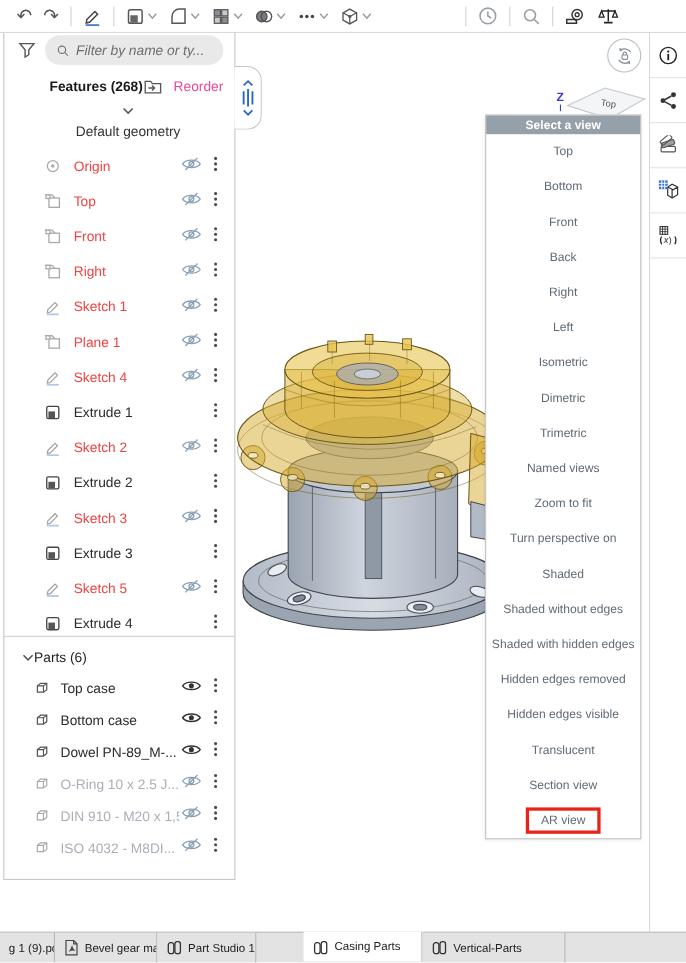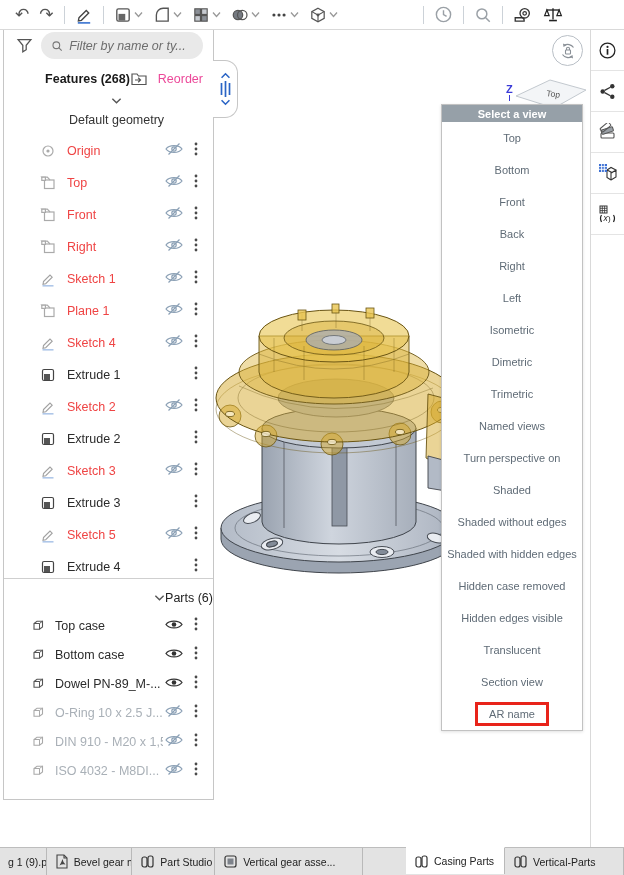--- a/index.html
+++ b/index.html
@@ -28,21 +28,21 @@
   .reorder-link { color:#ec4899; font-size:12.5px; margin-left:10px; cursor:pointer; }
   .group-row { display:flex; align-items:center; gap:8px; padding:6px 0 2px 16px; font-size:12.5px; color:#333; cursor:pointer;flex-direction:column; }
   .tree { height:450px; overflow:hidden; border-bottom:1px solid #cfcfcf; padding-top:6px; }
   .frow { display:flex; align-items:center; height:32px; padding:0 6px 0 36px; cursor:pointer; }
   .frow .ficon { width:18px; height:18px; margin-right:9px; flex:0 0 auto; display:flex; align-items:center; }
   .flabel { font-size:12.5px; color:#2b2b2b; white-space:nowrap; overflow:hidden; flex:1; }
   .frow.dim .flabel { color:#ef4444; }
   .frow.dim .ficon { opacity:.55; }
   .rbtn { width:22px; display:flex; justify-content:center; align-items:center; cursor:pointer; flex:0 0 auto; }
   .parts-section { padding-top:8px; }
-  .parts-header { display:flex; align-items:center; gap:0; padding:4px 0 6px 16px; font-size:12.5px; color:#222; cursor:pointer;justify-content:flex-end; }
+  .parts-header { display:flex; align-items:center; gap:0; padding:4px 0 6px 16px; font-size:12.5px; color:#222; cursor:pointer; }
   .prow { display:flex; align-items:center; height:29px; padding:0 6px 0 26px; cursor:pointer;justify-content:flex-end; }
   .prow .ficon { width:18px; height:18px; margin-right:7px; display:flex; align-items:center; }
   .prow .flabel { font-size:12.5px; }
   .prow.dim .flabel { color:#a9b0b7; }
   .prow.dim .ficon { opacity:.5; }
 
   
   .splitter { position:absolute; left:213px; top:60px; width:25px; height:58px; background:#fff;
               border:1px solid #c6c6c6; border-left:none; border-radius:0 13px 13px 0; z-index:9;
               display:flex; flex-direction:column; align-items:center; justify-content:center; gap:2px; cursor:pointer; }
@@ -807,45 +807,48 @@
       <div class="menu-item">
         <span>Dimetric</span>
       </div>
       <div class="menu-item">
         <span>Trimetric</span>
       </div>
       <div class="menu-item">
         <span>Named views</span>
       </div>
       <div class="menu-item">
+        <span>Zoom to fit</span>
+      </div>
+      <div class="menu-item">
         <span>Turn perspective on</span>
       </div>
       <div class="menu-item">
         <span>Shaded</span>
       </div>
       <div class="menu-item">
         <span>Shaded without edges</span>
       </div>
       <div class="menu-item">
         <span>Shaded with hidden edges</span>
       </div>
       <div class="menu-item">
-        <span>Hidden case removed</span>
+        <span>Hidden edges removed</span>
       </div>
       <div class="menu-item">
         <span>Hidden edges visible</span>
       </div>
       <div class="menu-item">
         <span>Translucent</span>
       </div>
       <div class="menu-item">
         <span>Section view</span>
       </div>
       <div class="menu-item highlight">
-        <span>AR name</span>
+        <span>AR view</span>
       </div>
     </div>
 </div>
 
 <div class="right-toolbar">
   <div class="ricon-cell">
     <svg width="19" height="19" viewBox="0 0 18 18">
         <circle cx="9" cy="9" r="7" fill="none" stroke="#222" stroke-width="1.2"></circle>
         <circle cx="9" cy="5.6" r="1" fill="#222"></circle>
         <rect x="8.2" y="7.6" width="1.6" height="5.4" fill="#222"></rect>
@@ -914,29 +917,20 @@
     </div>
     <div class="tab" style="width: 90px;">
       <span class="ticon">
         <svg width="15" height="15" viewBox="0 0 15 15">
           <rect x="2" y="3" width="5" height="10" rx="2" fill="none" stroke="#333" stroke-width="1.2"></rect>
           <rect x="8" y="2" width="5" height="11" rx="2" fill="none" stroke="#333" stroke-width="1.2"></rect>
         </svg>
       </span>
       <span>Part Studio 1</span>
     </div>
-    <div class="tab" style="width: 162px;">
-      <span class="ticon">
-        <svg width="15" height="15" viewBox="0 0 15 15">
-          <path d="M2 4 a2 2 0 0 1 2-2 h7 a2 2 0 0 1 2 2 v7 a2 2 0 0 1-2 2 H4 a2 2 0 0 1-2-2 z" fill="none" stroke="#333" stroke-width="1.2"></path>
-          <rect x="4.5" y="4.5" width="6" height="6" fill="#7d828a"></rect>
-        </svg>
-      </span>
-      <span>Vertical gear asse...</span>
-    </div>
     <div class="tab active" style="width: 108px;">
       <span class="ticon">
         <svg width="15" height="15" viewBox="0 0 15 15">
           <rect x="2" y="3" width="5" height="10" rx="2" fill="none" stroke="#333" stroke-width="1.2"></rect>
           <rect x="8" y="2" width="5" height="11" rx="2" fill="none" stroke="#333" stroke-width="1.2"></rect>
         </svg>
       </span>
       <span>Casing Parts</span>
     </div>
     <div class="tab" style="width: 130px;">

